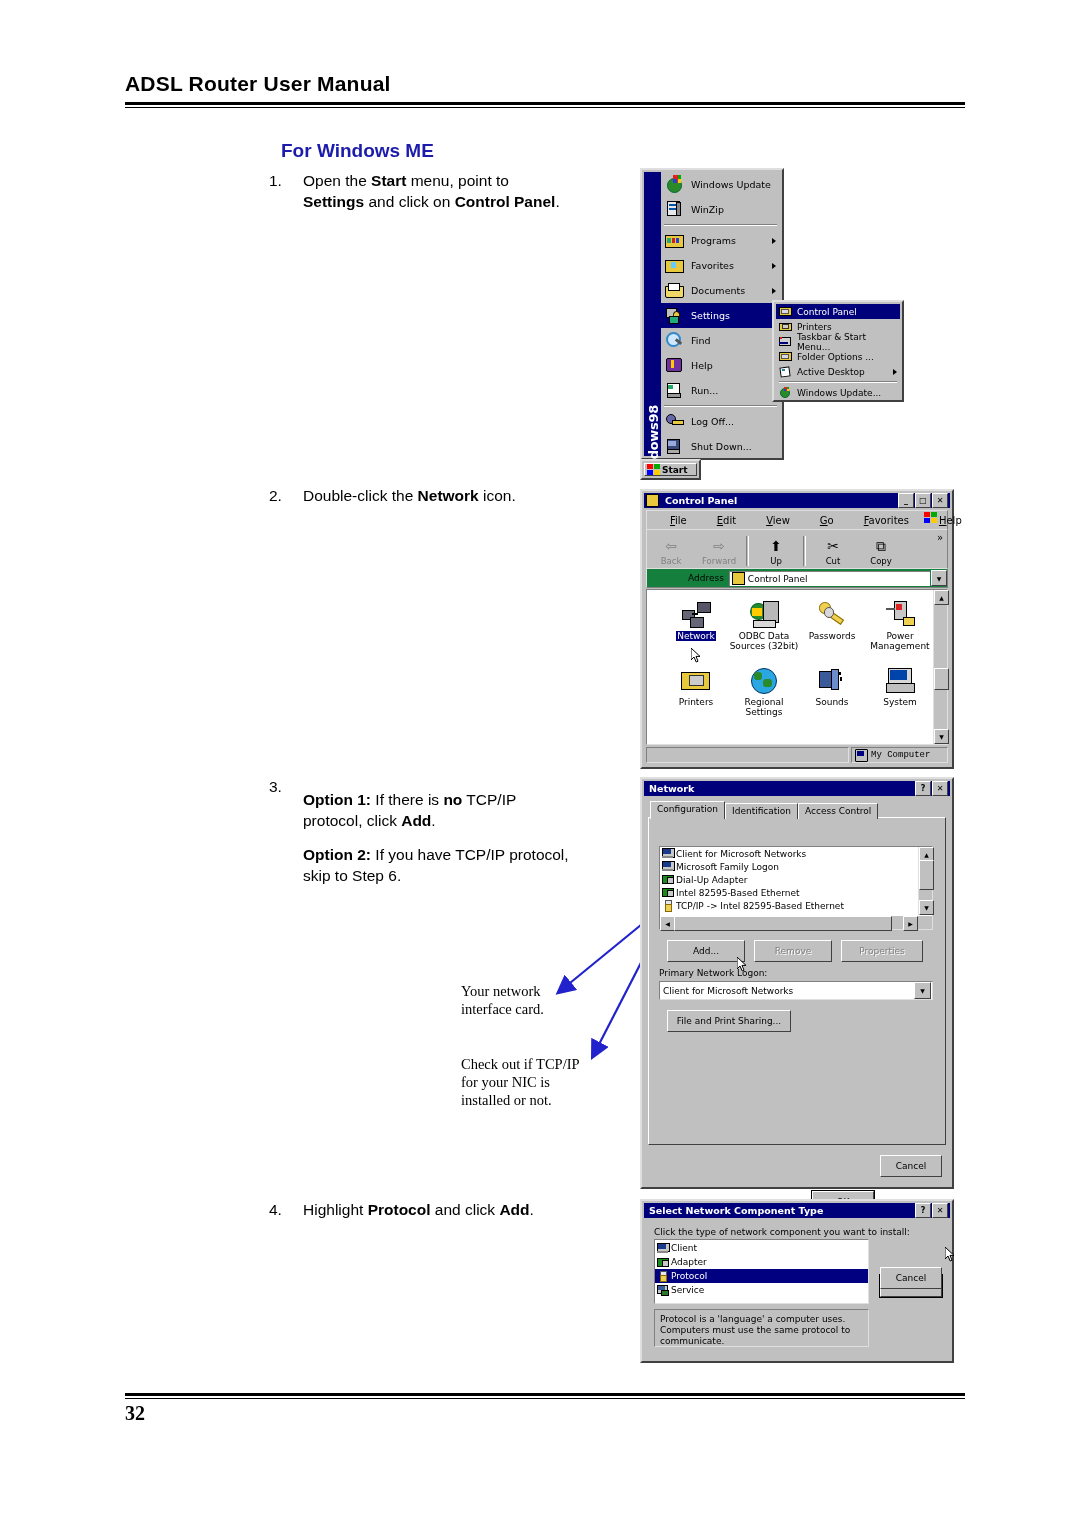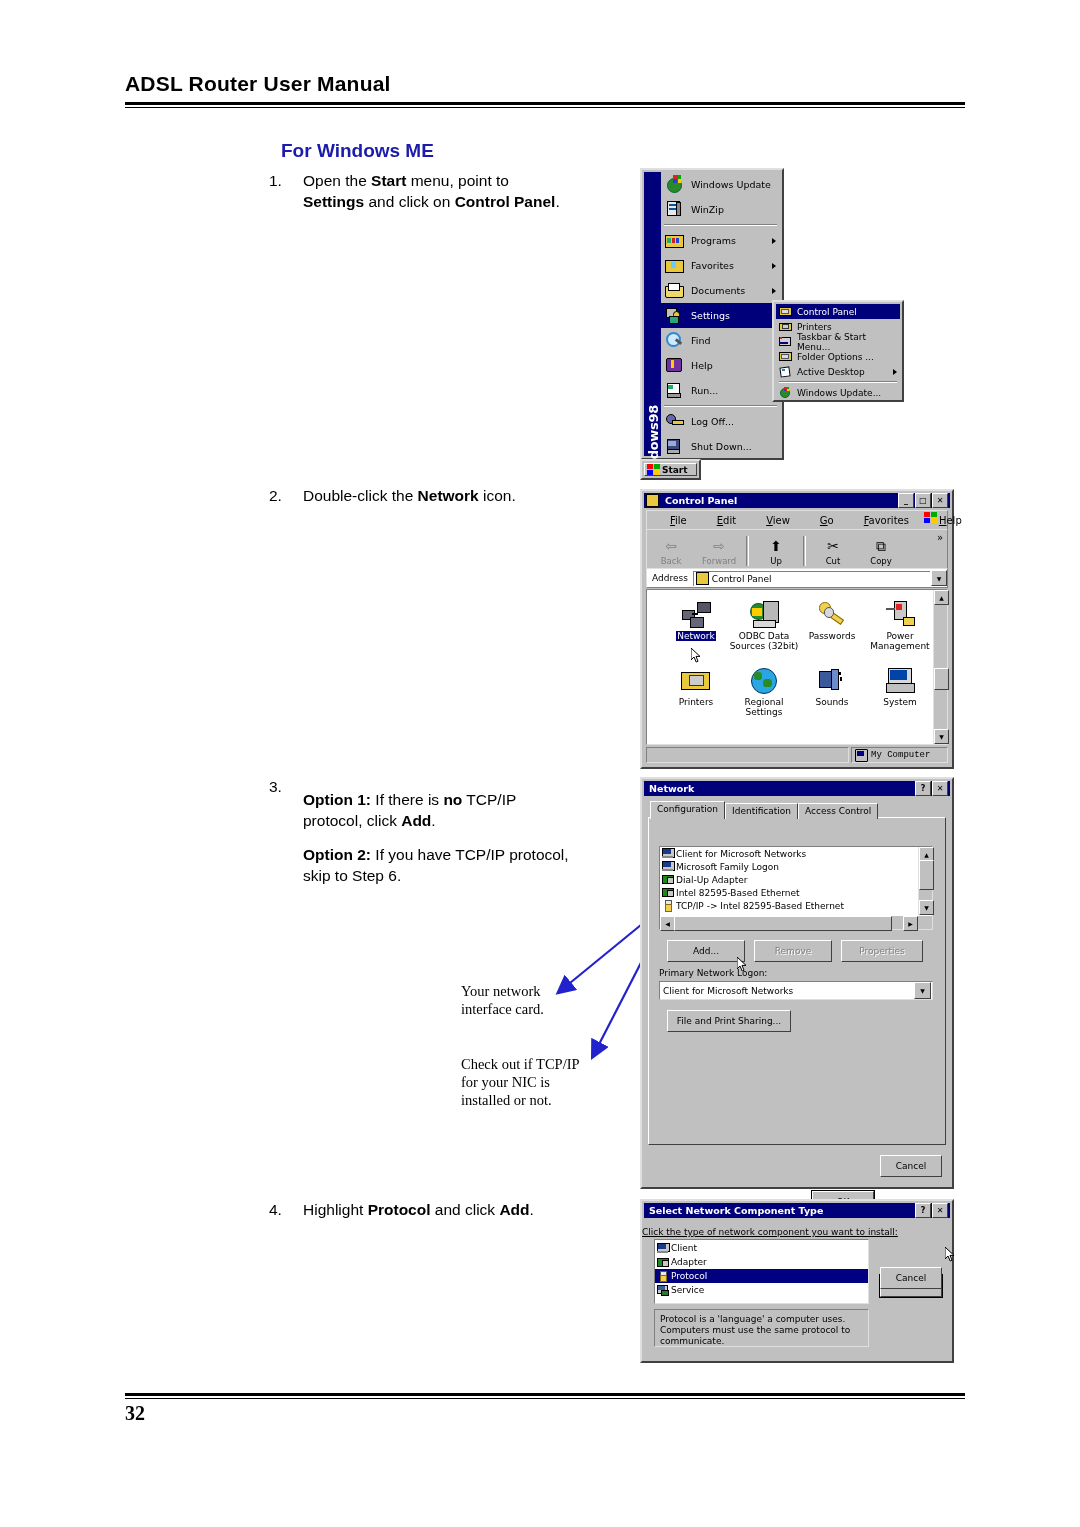--- a/index.html
+++ b/index.html
@@ -104,24 +104,24 @@
            border-top:1px solid #dfdfdf;border-left:1px solid #dfdfdf;
            border-right:1px solid #808080;border-bottom:1px solid #808080;
            display:flex;align-items:center;font-size:10px;}
   .menubar span{padding:0 7px;margin-left:16px;}
   .toolbar{position:absolute;left:4px;top:38px;right:4px;height:38px;background:#c0c0c0;
            border-top:1px solid #dfdfdf;border-left:1px solid #dfdfdf;
            border-right:1px solid #808080;border-bottom:1px solid #808080;
            display:flex;align-items:flex-end;font-size:8.5px;}
   .tbitem{width:48px;text-align:center;padding-bottom:2px;}
   .tbitem.dim{color:#808080;}
-  .addrbar{position:absolute;left:4px;top:77px;right:4px;height:18px;background:#ffffff;
+  .addrbar{position:absolute;left:4px;top:77px;right:4px;height:18px;background:#15803d;
            border-top:1px solid #dfdfdf;border-left:1px solid #dfdfdf;
            border-right:1px solid #808080;border-bottom:1px solid #808080;
-           display:flex;align-items:center;font-size:9px;}
+           display:flex;align-items:center;font-size:9px;padding-left:36px;}
   .cpclient{position:absolute;left:4px;top:98px;right:4px;bottom:22px;background:#fff;
             border-top:1px solid #808080;border-left:1px solid #808080;
             border-right:1px solid #dfdfdf;border-bottom:1px solid #dfdfdf;}
   .cpicon{position:absolute;width:70px;text-align:center;font-size:9px;line-height:10px;}
   .cpicon .img{width:30px;height:28px;margin:0 auto 3px;position:relative;}
   .cpicon .nm.sel{background:#000080;color:#fff;outline:1px dotted #fff;display:inline-block;padding:0 1px;}
   .statusbar{position:absolute;left:4px;right:4px;bottom:4px;height:16px;display:flex;gap:2px;}
   .sbox{background:#c0c0c0;border-top:1px solid #808080;border-left:1px solid #808080;
         border-right:1px solid #dfdfdf;border-bottom:1px solid #dfdfdf;
         display:flex;align-items:center;font-size:9px;padding-left:3px;}
@@ -462,21 +462,21 @@
   <div class="btn" style="left:238px;top:376px;width:60px;height:20px;">Cancel</div>
 </div>
 
 <div class="w95" id="sncwin">
   <div class="tbar">
     <span class="tb-title">Select Network Component Type</span>
     <span class="tbtn">?</span>
     <span class="tbtn">✕</span>
   </div>
 
-  <div class="lbl" style="left:0;top:26px;text-decoration:underline;">Click the type of network component you want to install:</div>
+  <div class="lbl" style="left:12px;top:26px;">Click the type of network component you want to install:</div>
 
   <div class="sunken" style="left:12px;top:38px;width:213px;height:63px;">
     <div id="snc-list" style="position:absolute;left:0;top:1px;right:0;">
         <div class="row" style="height: 14px;">
           <span class="ico"><span style="display: inline-block; position: relative; width: 11px; height: 10px;"><i style="position: absolute; display: block; left: 0px; top: 0px; width: 11px; height: 7.8px; background: rgb(200, 200, 200); border: 1px solid rgb(0, 0, 0);"></i><i style="position: absolute; display: block; left: 1px; top: 1px; width: 7.92px; height: 5px; background: rgb(26, 58, 138);"></i><i style="position: absolute; display: block; left: 0px; top: 8px; width: 11px; height: 2px; background: rgb(136, 136, 136);"></i></span></span>
           <span>Client</span>
         </div>
         <div class="row" style="height: 14px;">
           <span class="ico"><span style="display: inline-block; position: relative; width: 11px; height: 10px;"><i style="position: absolute; display: block; left: 0px; top: 1px; width: 9.9px; height: 7.2px; background: rgb(26, 138, 26); border: 1px solid rgb(0, 0, 0);"></i><i style="position: absolute; display: block; left: 4.95px; top: 3px; width: 5.5px; height: 5px; background: rgb(200, 200, 200); border: 1px solid rgb(0, 0, 0);"></i></span></span>
           <span>Adapter</span>

